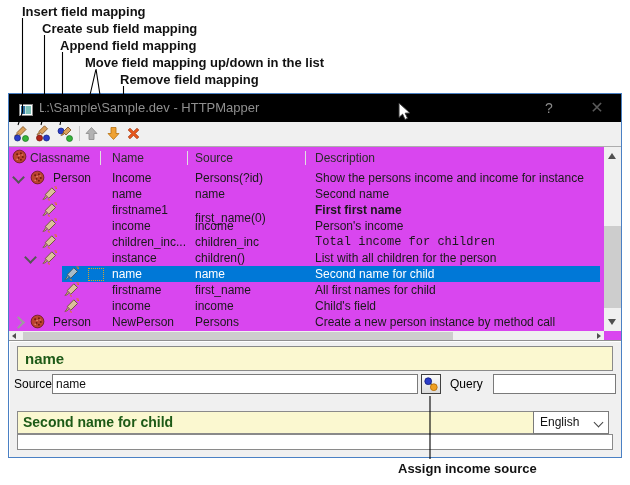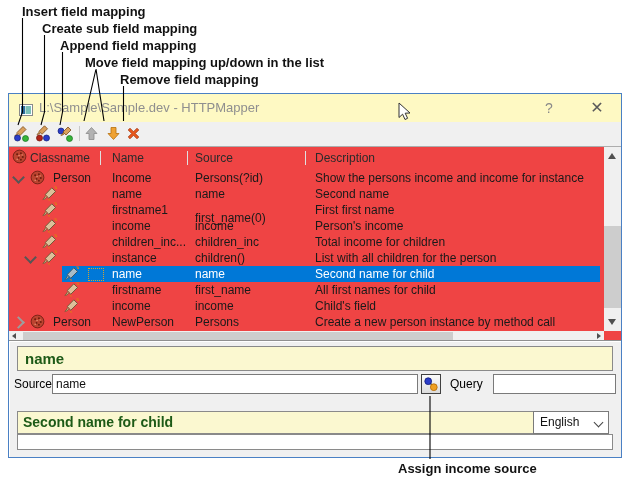--- a/index.html
+++ b/index.html
@@ -4,32 +4,32 @@
 <style>
   html,body{margin:0;padding:0;}
   body{width:630px;height:485px;position:relative;background:#fff;overflow:hidden;
        font-family:"Liberation Sans",sans-serif;}
   .ann{position:absolute;font-size:13px;font-weight:600;color:#121212;white-space:nowrap;z-index:45;}
   #lines{position:absolute;left:0;top:0;width:630px;height:485px;pointer-events:none;z-index:40;}
   #cursor{position:absolute;left:398px;top:102px;z-index:60;}
   
   .win{position:absolute;left:8px;top:93px;width:614px;height:365px;box-sizing:border-box;
        border:1px solid #4a80c4;background:#f0f0f0;}
-  .titlebar{position:absolute;left:0;top:0;width:612px;height:28px;background:#fef9c3;}
+  .titlebar{position:absolute;left:0;top:0;width:612px;height:28px;background:#000000;}
   .title-ico{position:absolute;left:10px;top:8px;}
   .title-text{position:absolute;left:30px;top:0;line-height:28px;font-size:13px;color:#8f8f8f;white-space:nowrap;}
   .cap-btn{position:absolute;top:0;width:32px;height:28px;text-align:center;line-height:28px;color:#8a8a8a;cursor:default;}
   .cap-help{left:524px;font-size:14px;}
   .cap-close{left:572px;font-size:16px;color:#5a5a5a;}
   
   .toolbar{position:absolute;left:0;top:28px;width:612px;height:24px;background:#f0f0f0;}
   .tbtn{position:absolute;top:3px;width:17px;height:17px;}
   .tsep{position:absolute;left:70px;top:4px;width:1px;height:15px;background:#c8c8c8;}
   
-  .list{position:absolute;left:0;top:52px;width:612px;height:252px;background:#ef4444;
+  .list{position:absolute;left:0;top:52px;width:612px;height:252px;background:#d946ef;
         border-top:1px solid #adadad;box-sizing:border-box;}
   .hdr-cell{position:absolute;top:0;line-height:22px;font-size:12px;color:#2b2b2b;white-space:nowrap;}
   .colsep{position:absolute;top:4px;width:1px;height:14px;background:#e0e0e0;}
   .lrow{position:absolute;left:0;width:595px;height:16px;font-size:12px;}
   .cell{position:absolute;line-height:16px;white-space:nowrap;color:#1a1a1a;z-index:2;}
   .lrow.sel .cell{color:#fff;}
   .hl{position:absolute;left:53px;top:0;width:538px;height:16px;background:#0078d7;z-index:1;}
   .focusrect{position:absolute;left:79px;top:2px;width:14px;height:11px;border:1px dotted #d8a32a;z-index:3;}
   .ticon{position:absolute;top:0;width:16px;height:16px;z-index:2;}
   .chev{position:absolute;top:4px;width:7px;height:7px;z-index:2;}
@@ -195,21 +195,21 @@
         </div>
         <div class="lrow" style="top: 55px;">
           <span class="ticon" style="left: 33px;"><svg width="16" height="16" viewBox="0 0 16 16">
               <path d="M9.8,1.8 L13.5,5.5 L6.8,12.2 L3.2,8.6 Z" fill="#dcc09a" stroke="#6a5332" stroke-width="0.9"></path>
               <path d="M3.6,9.6 Q2.2,12.8 0.8,13.4 Q3.2,13.6 4.9,11.2" fill="#caa87c" stroke="#6a5332" stroke-width="0.7"></path>
               <path d="M12.4,0.8 l2.4,0.4 M13.2,2.2 l1.8,0.4" stroke="#e07d15" stroke-width="1" fill="none"></path>
               <path d="M5.8,13.6 l2.2,0.6" stroke="#e07d15" stroke-width="1" fill="none"></path>
             </svg></span>
           <span class="cell" style="left: 103px;">firstname1</span>
           <span class="cell" style="left: 186px; margin-top: 8px;">first_name(0)</span>
-          <span class="cell" style="left: 306px;">First first name</span>
+          <span class="cell" style="left: 306px; font-weight: bold;">First first name</span>
         </div>
         <div class="lrow" style="top: 71px;">
           <span class="ticon" style="left: 33px;"><svg width="16" height="16" viewBox="0 0 16 16">
               <path d="M9.8,1.8 L13.5,5.5 L6.8,12.2 L3.2,8.6 Z" fill="#dcc09a" stroke="#6a5332" stroke-width="0.9"></path>
               <path d="M3.6,9.6 Q2.2,12.8 0.8,13.4 Q3.2,13.6 4.9,11.2" fill="#caa87c" stroke="#6a5332" stroke-width="0.7"></path>
               <path d="M12.4,0.8 l2.4,0.4 M13.2,2.2 l1.8,0.4" stroke="#e07d15" stroke-width="1" fill="none"></path>
               <path d="M5.8,13.6 l2.2,0.6" stroke="#e07d15" stroke-width="1" fill="none"></path>
             </svg></span>
           <span class="cell" style="left: 103px;">income</span>
           <span class="cell" style="left: 186px;">income</span>
@@ -217,21 +217,21 @@
         </div>
         <div class="lrow" style="top: 87px;">
           <span class="ticon" style="left: 33px;"><svg width="16" height="16" viewBox="0 0 16 16">
               <path d="M9.8,1.8 L13.5,5.5 L6.8,12.2 L3.2,8.6 Z" fill="#dcc09a" stroke="#6a5332" stroke-width="0.9"></path>
               <path d="M3.6,9.6 Q2.2,12.8 0.8,13.4 Q3.2,13.6 4.9,11.2" fill="#caa87c" stroke="#6a5332" stroke-width="0.7"></path>
               <path d="M12.4,0.8 l2.4,0.4 M13.2,2.2 l1.8,0.4" stroke="#e07d15" stroke-width="1" fill="none"></path>
               <path d="M5.8,13.6 l2.2,0.6" stroke="#e07d15" stroke-width="1" fill="none"></path>
             </svg></span>
           <span class="cell" style="left: 103px;">children_inc...</span>
           <span class="cell" style="left: 186px;">children_inc</span>
-          <span class="cell" style="left: 306px;">Total income for children</span>
+          <span class="cell" style="left: 306px; font-family: Liberation Mono, monospace;">Total income for children</span>
         </div>
         <div class="lrow" style="top: 103px;">
           <span class="chev exp" style="left: 17px;"></span>
           <span class="ticon" style="left: 33px;"><svg width="16" height="16" viewBox="0 0 16 16">
               <path d="M9.8,1.8 L13.5,5.5 L6.8,12.2 L3.2,8.6 Z" fill="#dcc09a" stroke="#6a5332" stroke-width="0.9"></path>
               <path d="M3.6,9.6 Q2.2,12.8 0.8,13.4 Q3.2,13.6 4.9,11.2" fill="#caa87c" stroke="#6a5332" stroke-width="0.7"></path>
               <path d="M12.4,0.8 l2.4,0.4 M13.2,2.2 l1.8,0.4" stroke="#e07d15" stroke-width="1" fill="none"></path>
               <path d="M5.8,13.6 l2.2,0.6" stroke="#e07d15" stroke-width="1" fill="none"></path>
             </svg></span>
           <span class="cell" style="left: 103px;">instance</span>

